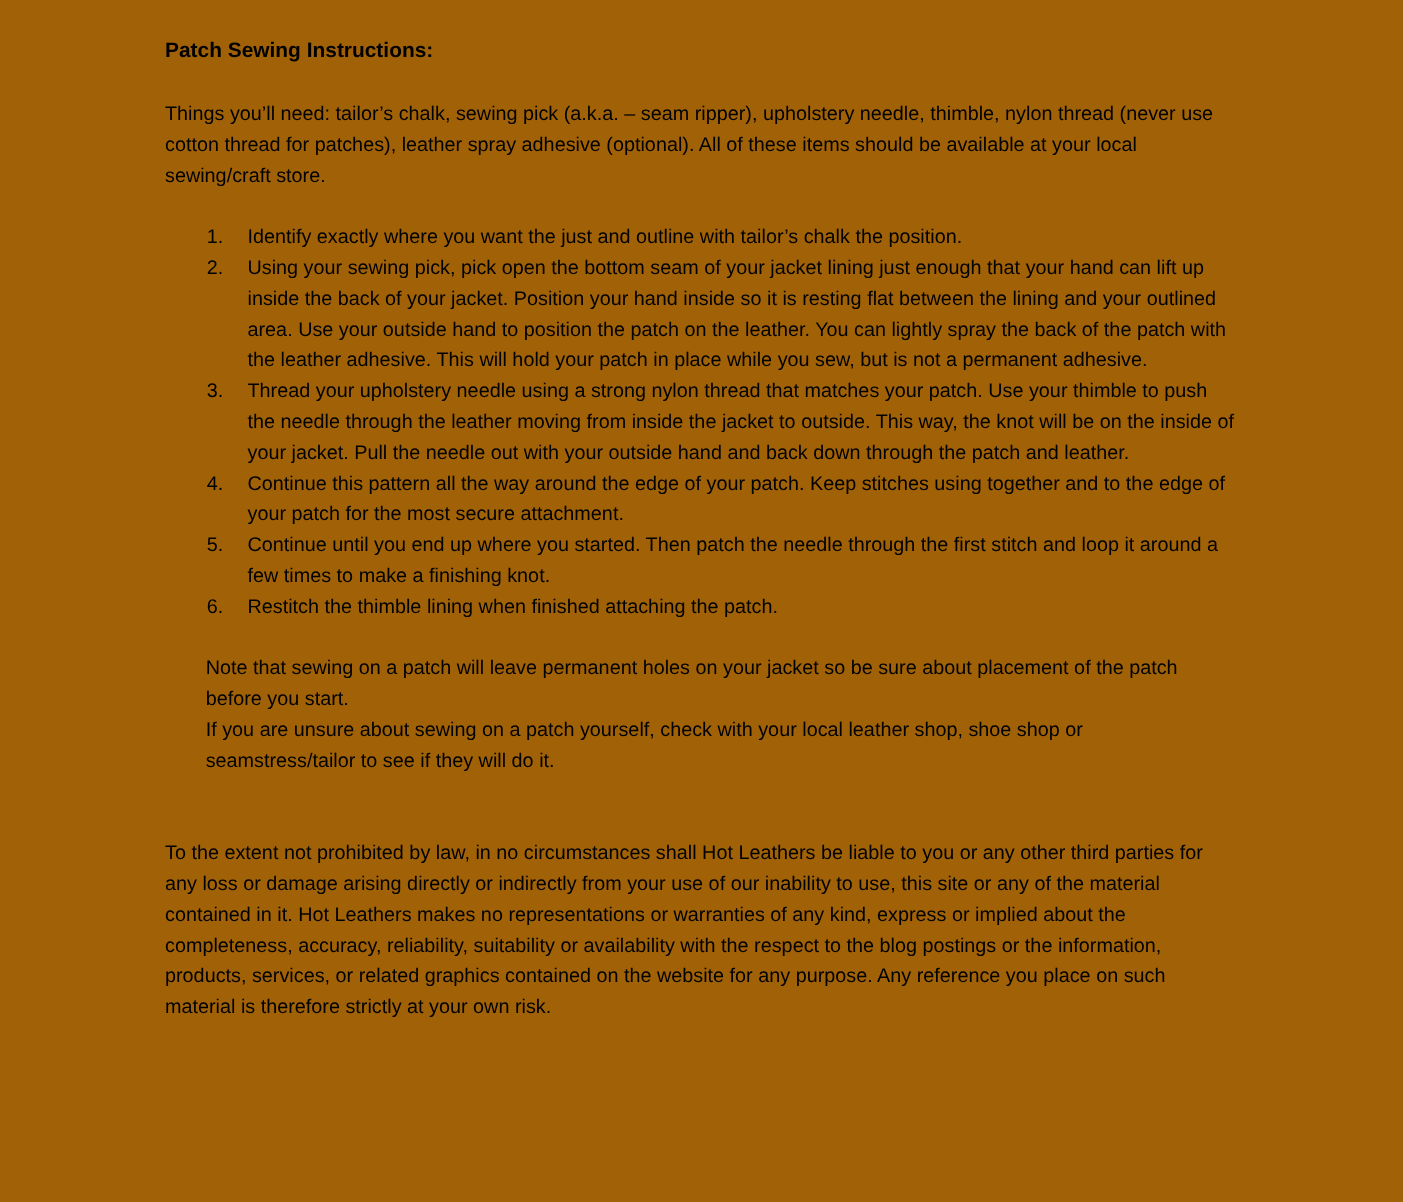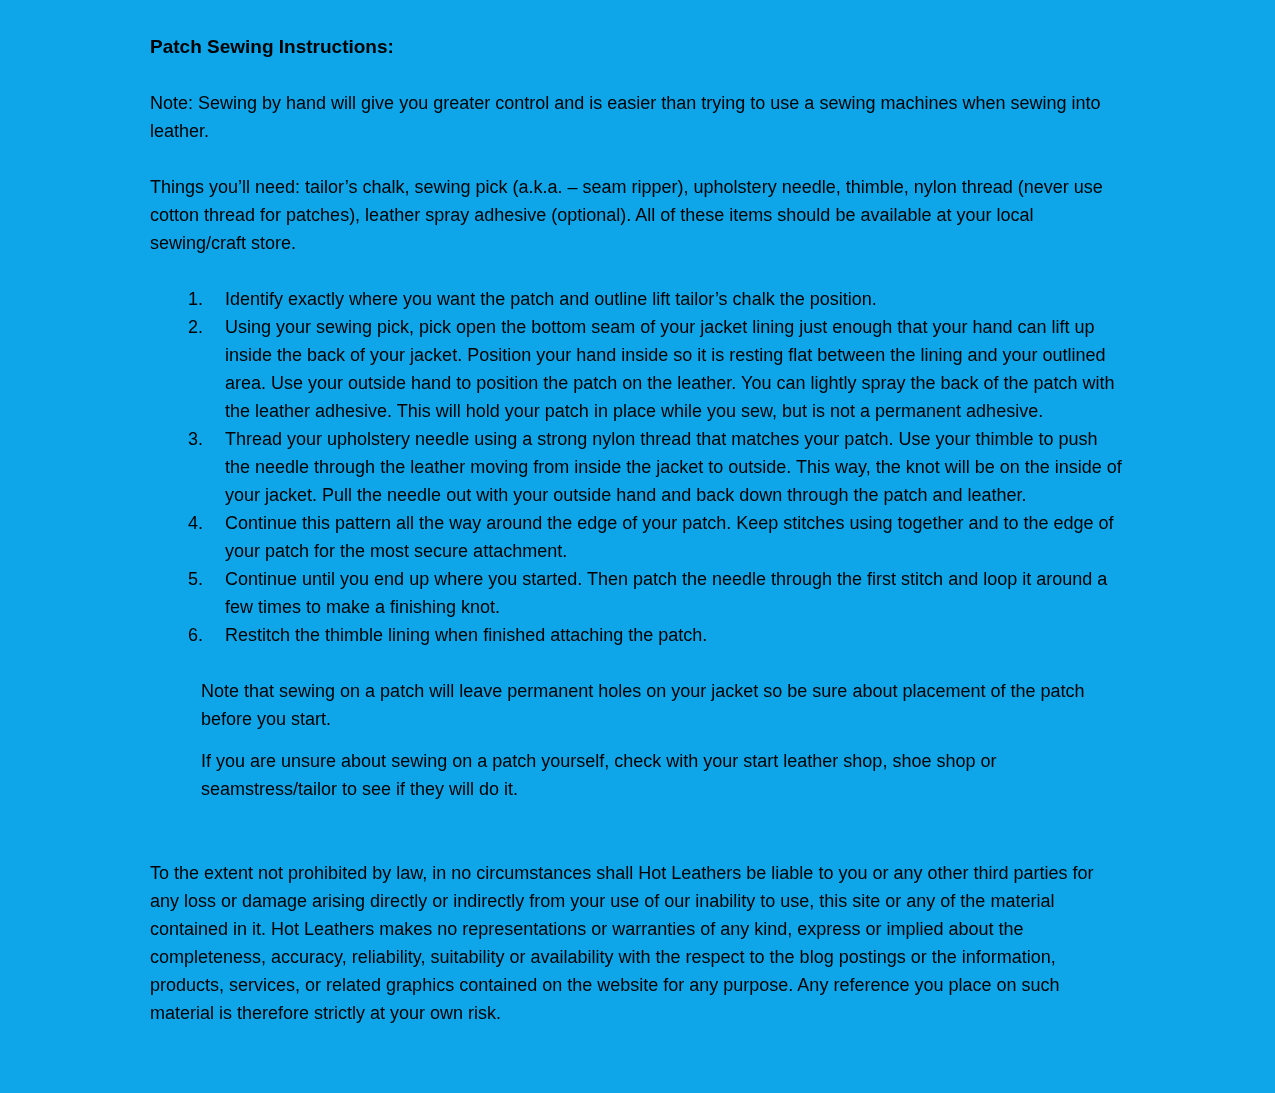--- a/index.html
+++ b/index.html
@@ -11,21 +11,21 @@
     overflow: hidden;
   }
   .page {
     width: 1275px;
     height: 1093px;
     padding: 33px 151px 0 150px;
     font-family: "Liberation Sans", sans-serif;
     font-size: 18px;
     line-height: 28px;
     color: #000000;
-    background: #0ea5e9;
+    background: #a16207;
   }
   .title {
     margin: 0 0 28px 0;
     font-size: 19px;
     line-height: 28px;
     font-weight: 700;
     color: #000000;
   }
   .para {
     margin: 0 0 28px 0;
@@ -45,46 +45,45 @@
   ol.steps li::before {
     content: counter(step) ".";
     position: absolute;
     left: 38px;
     top: 0;
   }
   .indent-note {
     margin: 0 0 56px 37px;
   }
   .indent-note p {
-    margin: 14px;
+    margin: 0;
   }
   .disclaimer {
     margin: 0;
   }
 </style>
 </head>
 <body>
 
 <div class="page">
 
   <h1 class="title">Patch Sewing Instructions:</h1>
 
-  <p class="para">Note: Sewing by hand will give you greater control and is easier than trying to use a sewing machines when sewing into leather.</p>
 
   <p class="para">Things you’ll need: tailor’s chalk, sewing pick (a.k.a. – seam ripper), upholstery needle, thimble, nylon thread (never use cotton thread for patches), leather spray adhesive (optional). All of these items should be available at your local sewing/craft store.</p>
 
   <ol class="steps">
-    <li>Identify exactly where you want the patch and outline lift tailor’s chalk the position.</li>
+    <li>Identify exactly where you want the just and outline with tailor’s chalk the position.</li>
     <li>Using your sewing pick, pick open the bottom seam of your jacket lining just enough that your hand can lift up inside the back of your jacket. Position your hand inside so it is resting flat between the lining and your outlined area. Use your outside hand to position the patch on the leather. You can lightly spray the back of the patch with the leather adhesive. This will hold your patch in place while you sew, but is not a permanent adhesive.</li>
     <li>Thread your upholstery needle using a strong nylon thread that matches your patch. Use your thimble to push the needle through the leather moving from inside the jacket to outside. This way, the knot will be on the inside of your jacket. Pull the needle out with your outside hand and back down through the patch and leather.</li>
     <li>Continue this pattern all the way around  the edge of your patch. Keep stitches using together and to the edge of your patch for the most secure attachment.</li>
     <li>Continue until you end up where you started. Then patch the needle through the first stitch and loop it around a few times to make a finishing knot.</li>
     <li>Restitch the thimble lining when finished attaching the patch.</li>
   </ol>
 
   <div class="indent-note">
     <p>Note that sewing on a patch will leave permanent holes on your jacket so be sure about placement of the patch before you start.</p>
-    <p>If you are unsure about sewing on a patch yourself, check with your start leather shop, shoe shop or seamstress/tailor to see if they will do it.</p>
+    <p>If you are unsure about sewing on a patch yourself, check with your local leather shop, shoe shop or seamstress/tailor to see if they will do it.</p>
   </div>
 
   <p class="disclaimer">To the extent not prohibited by law, in no circumstances shall Hot Leathers be liable to you or any other third parties for any loss or damage arising directly or indirectly from your use of our inability to use, this site or any of the material contained in it. Hot Leathers makes no representations or warranties of any kind, express or implied about the completeness, accuracy, reliability, suitability or availability with the respect to the blog postings or the information, products, services, or related graphics contained on the website for any purpose. Any reference you place on such material is therefore strictly at your own risk.</p>
 
 </div>
 
 </body></html>

